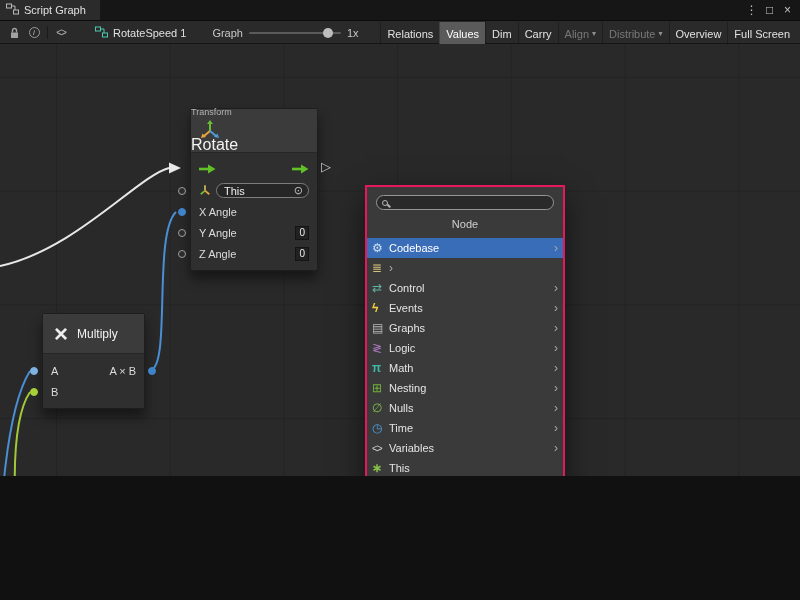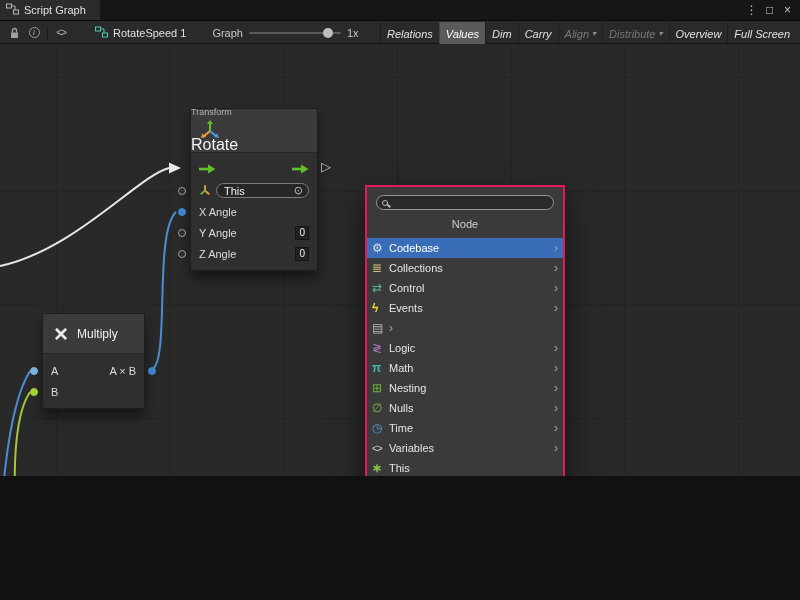--- a/index.html
+++ b/index.html
@@ -22,21 +22,21 @@
   .circle-i{width:11px;height:11px;border:1px solid #9a9a9a;border-radius:50%;
             font-size:8px;line-height:10px;text-align:center;color:#b5b5b5;font-style:italic;}
   .code-ic{font-size:10px;color:#b5b5b5;letter-spacing:-1px;}
   .unit{display:flex;align-items:center;gap:5px;margin:0 8px 0 24px;color:#e0e0e0;}
   .zoom-lab{color:#c8c8c8;margin-left:18px;}
   .zoom-track{position:relative;width:92px;height:2px;background:#5a5a5a;border-radius:1px;margin:0 6px;}
   .zoom-knob{position:absolute;left:86%;top:50%;transform:translate(-50%,-50%);
              width:10px;height:10px;border-radius:50%;background:#bdbdbd;}
   .zoom-val{color:#c8c8c8;margin-right:4px;}
   .tb-group{margin-left:auto;display:flex;height:22px;}
-  .tb-btn{display:flex;align-items:center;padding:12px 6px;color:#e2e2e2;border-left:1px solid rgba(0,0,0,.25);font-style:italic;}
+  .tb-btn{display:flex;align-items:center;padding:12px 6px;color:#e2e2e2;border-left:1px solid rgba(0,0,0,.25);}
   .tb-btn.active{background:#5a5a5a;color:#fff;}
   .tb-btn.disabled{color:#787878;}
   .caret{font-size:8px;margin-left:3px;color:#909090;}
 
   
   .canvas{position:absolute;top:44px;left:0;width:800px;height:556px;background-color:#292929;
           background-image:linear-gradient(#222323 1px,transparent 1px),
                            linear-gradient(90deg,#222323 1px,transparent 1px);
           background-size:113.7px 113.7px,113.7px 113.7px;
           background-position:56px 33px,56px 33px;}
@@ -264,35 +264,35 @@
       </div>
       <div class="fz-header">Node</div>
 
       <div class="fz-item selected">
         <span class="fz-icon ic-codebase">⚙</span>
         <span class="fz-label">Codebase</span>
         <span class="fz-chev">›</span>
       </div>
       <div class="fz-item">
         <span class="fz-icon ic-collections">≣</span>
-        <span class="fz-label">Collections</span>
         <span class="fz-chev">›</span>
       </div>
       <div class="fz-item">
         <span class="fz-icon ic-control">⇄</span>
         <span class="fz-label">Control</span>
         <span class="fz-chev">›</span>
       </div>
       <div class="fz-item">
         <span class="fz-icon ic-events">ϟ</span>
         <span class="fz-label">Events</span>
         <span class="fz-chev">›</span>
       </div>
       <div class="fz-item">
         <span class="fz-icon ic-graphs">▤</span>
+        <span class="fz-label">Graphs</span>
         <span class="fz-chev">›</span>
       </div>
       <div class="fz-item">
         <span class="fz-icon ic-logic">≷</span>
         <span class="fz-label">Logic</span>
         <span class="fz-chev">›</span>
       </div>
       <div class="fz-item">
         <span class="fz-icon ic-math">π</span>
         <span class="fz-label">Math</span>

